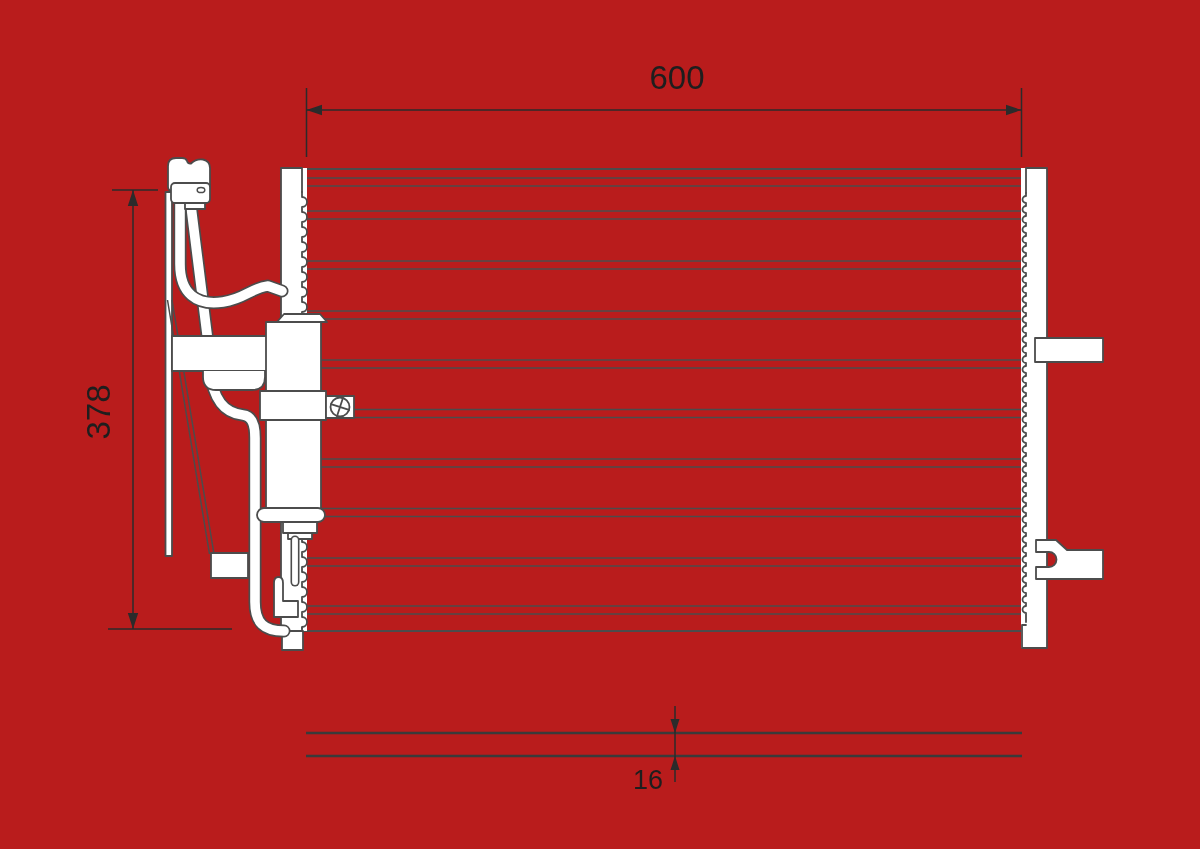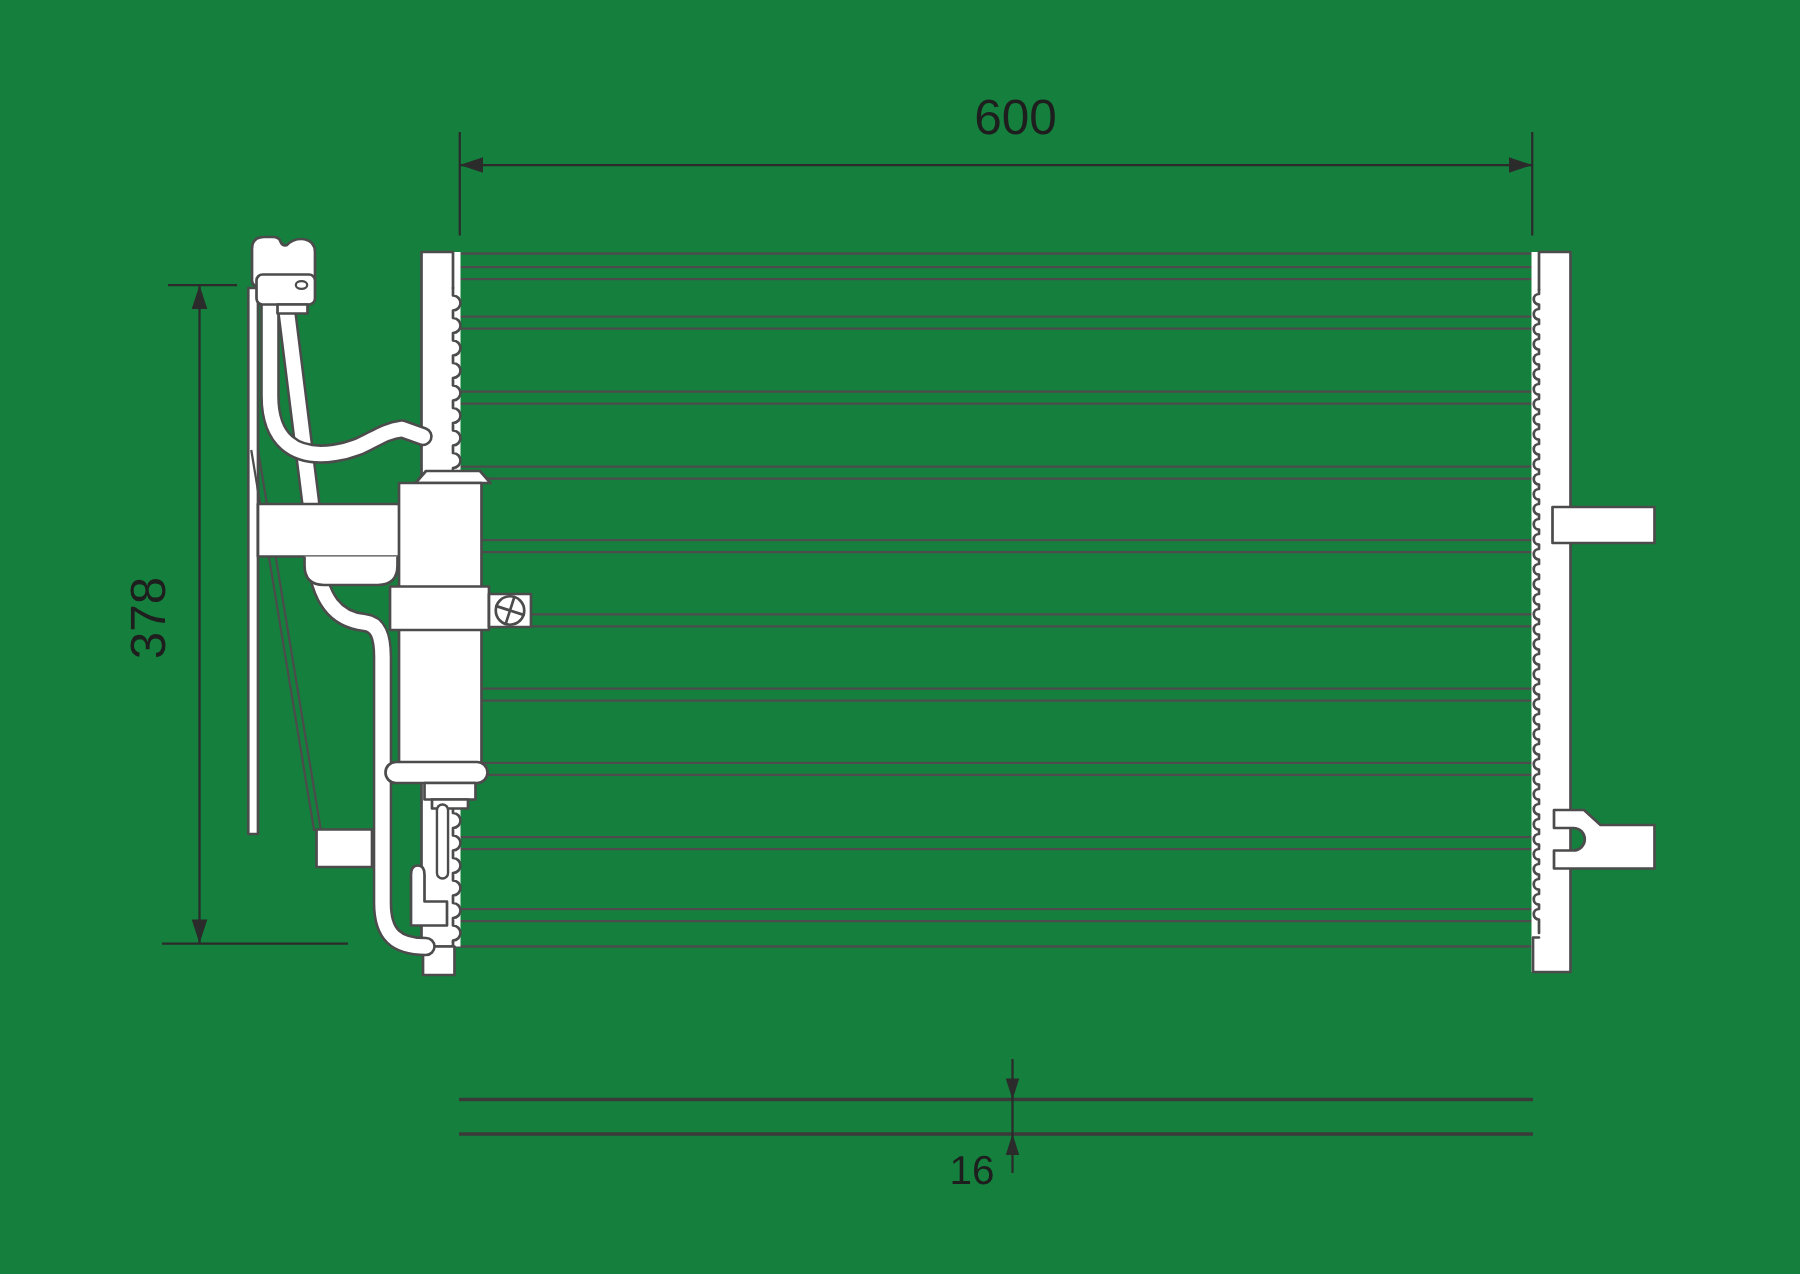--- a/index.html
+++ b/index.html
@@ -1,17 +1,17 @@
 <!DOCTYPE html>
 <html><head>
 <meta charset="utf-8">
 <title>Diagram</title>
 <style>
   html,body{margin:0;padding:0;background:#ffffff;}
-  .canvas{width:1200px;height:849px;background:#15803d;position:relative;overflow:hidden;}
+  .canvas{width:1200px;height:849px;background:#b91c1c;position:relative;overflow:hidden;}
   svg{display:block;}
   .part{fill:none;stroke:#4c4c4c;stroke-width:1.8;stroke-linejoin:round;stroke-linecap:round;}
   .partfill{fill:#ffffff;stroke:#4c4c4c;stroke-width:1.8;stroke-linejoin:round;}
   .whiteu{fill:#ffffff;stroke:none;}
   .pipe-outer{fill:none;stroke:#4c4c4c;stroke-width:13;stroke-linecap:round;stroke-linejoin:round;}
   .pipe-inner{fill:none;stroke:#ffffff;stroke-width:9.6;stroke-linecap:round;stroke-linejoin:round;}
   .tube-outer{fill:none;stroke:#4c4c4c;stroke-width:9;stroke-linecap:round;}
   .tube-inner{fill:none;stroke:#ffffff;stroke-width:5.8;stroke-linecap:round;}
   .thin{fill:none;stroke:#4c4c4c;stroke-width:1.5;}
   .dim{fill:none;stroke:#2b2b2b;stroke-width:1.5;}

